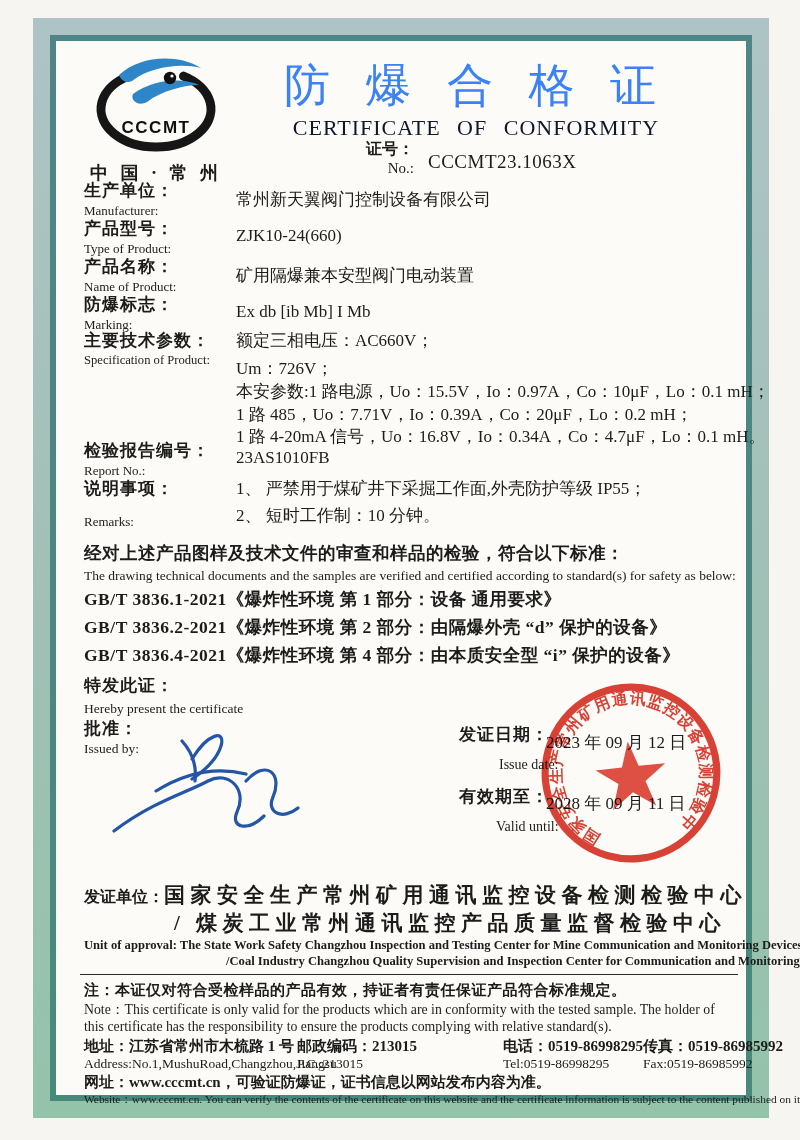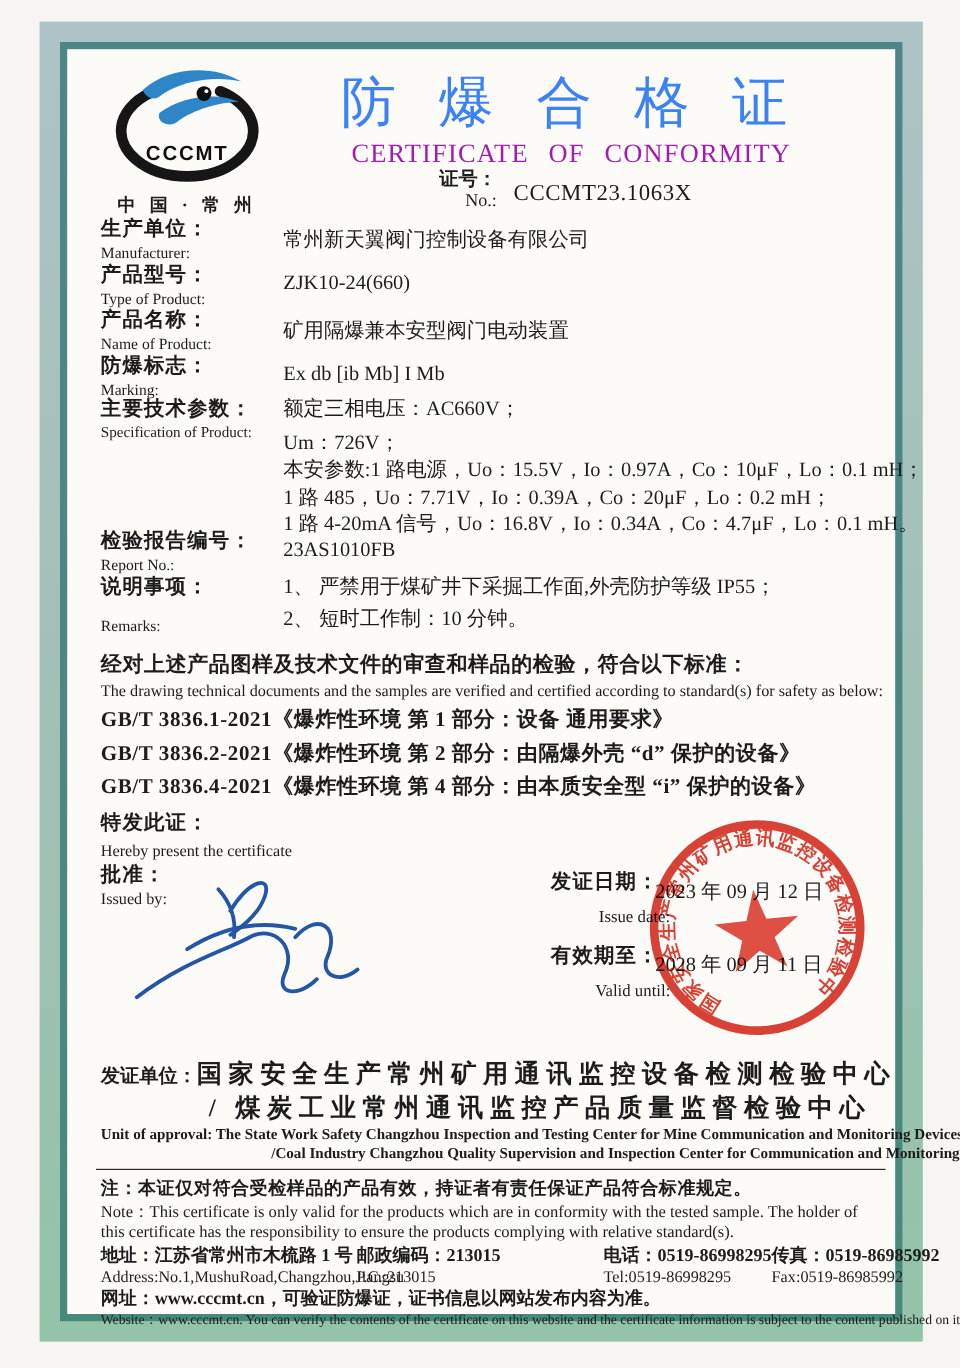--- a/index.html
+++ b/index.html
@@ -6,25 +6,25 @@
   body { width:800px; height:1140px; background:#f6f5f2; font-family:"Liberation Serif","DejaVu Serif",serif; color:#1c1c1c; }
   .page { position:relative; width:800px; height:1140px; overflow:hidden; }
   
   .frame-light { position:absolute; left:33px; top:18px; right:31px; bottom:22px;
     background:linear-gradient(180deg,#aec3c5 0%,#9fc0b4 60%,#93c3a9 100%); }
   .frame-dark { position:absolute; left:17px; top:17px; right:17px; bottom:17px;
     background:linear-gradient(180deg,#4e8587 0%,#478a7b 100%); }
   .cert { position:absolute; left:6px; top:6px; right:6px; bottom:6px; background:#fcfbf7; }
   
   .logo-wrap { position:absolute; left:22px; top:10px; width:156px; text-align:center; }
-  .logo-caption { font-size:15px; letter-spacing:4px; margin-top:2px; font-weight:bold; }
+  .logo-caption { font-size:18px; letter-spacing:4px; margin-top:2px; font-weight:bold; }
   .title-cn { position:absolute; left:170px; top:14px; width:500px; text-align:center;
     font-size:46px; letter-spacing:12px; color:#3b82f6; }
   .title-en { position:absolute; left:170px; top:74px; width:500px; text-align:center;
-    font-size:22px; letter-spacing:1px; word-spacing:10px; color:#a21caf; }
+    font-size:22px; letter-spacing:1px; word-spacing:10px; color:#0f172a; }
   .no-labels { position:absolute; left:300px; top:98px; text-align:right; width:58px; }
   .no-label-cn { font-size:16px; font-weight:bold; }
   .no-label-en { font-size:15px; }
   .cert-no { position:absolute; left:372px; top:110px; font-size:19px; letter-spacing:0.5px; }
   
   .row { position:absolute; left:28px; right:8px; display:flex; }
   .lbl { width:152px; flex:none; }
   .label-cn { font-size:17px; font-weight:bold; letter-spacing:1px; white-space:nowrap; }
   .label-en { font-size:13px; margin-top:1px; white-space:nowrap; }
   .val { font-size:17px; padding-top:9px; }

